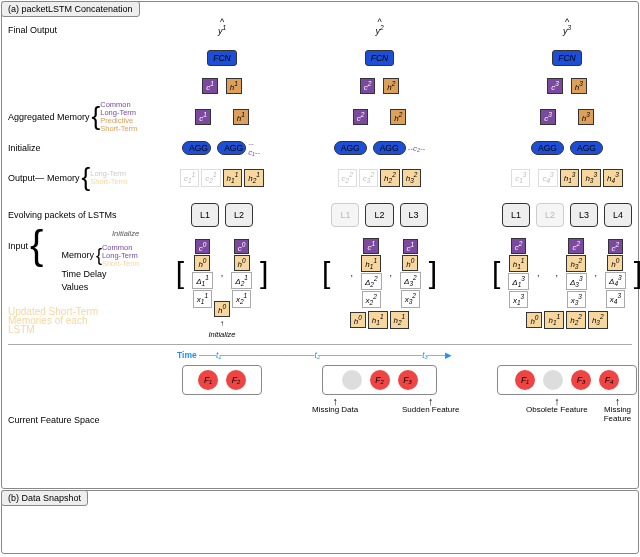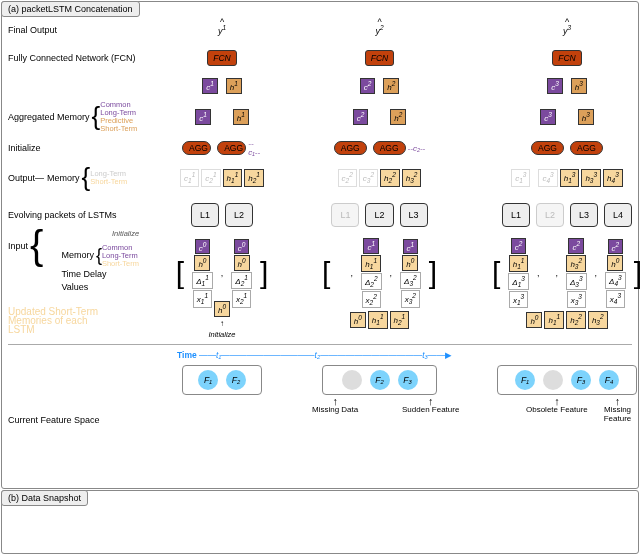--- a/index.html
+++ b/index.html
@@ -12,34 +12,34 @@
   .row-label { width: 150px; font-size: 9px; flex-shrink: 0; }
   .brace { font-size: 26px; line-height: 0; margin-left: 2px; position: relative; top:-1px;}
   .legend { font-size: 7.5px; line-height: 8px; }
   .purple { color: #7b4a9e; }
   .peach-t { color: #dca05a; }
   .peach-f { color: #f7d79e; }
   .light { color: #ccc; }
   .blue { color: #1e90ff; }
   .cols { display: flex; gap: 60px; position: absolute; left: 180px; }
   .col-group { display: flex; gap: 8px; align-items: center; }
-  .node { border: 1px solid #333; border-radius: 3px; padding: 2px 5px; font-size: 8.5px; font-style: italic; text-align: center; background: #c2410c; min-width: 24px;}
+  .node { border: 1px solid #333; border-radius: 3px; padding: 2px 5px; font-size: 8.5px; font-style: italic; text-align: center; background: #1d4ed8; min-width: 24px;}
   .agg { border-radius: 12px; padding: 1px 6px; font-style: normal;}
   .hat { position: relative; font-style: italic; }
   .hat::before { content:"^"; position:absolute; top:-7px; left:2px; font-style: normal;}
   .cell-p { background: #7b4a9e; color: #fff; border:1px solid #333; padding:1px 3px; font-size:8px; font-style:italic;}
   .cell-d { background: #dca05a; color: #000; border:1px solid #333; padding:1px 3px; font-size:8px; font-style:italic;}
   .cell-l { background: #f7d79e; color: #000; border:1px solid #333; padding:1px 3px; font-size:8px; font-style:italic;}
   .cell-w { background: #fff; border:1px solid #aaa; padding:1px 3px; font-size:8px; font-style:italic;}
   .cell-g { background:#fff; border:1px solid #ddd; color:#bbb; padding:1px 3px; font-size:8px; font-style:italic;}
   .lstm { border:1px solid #333; background:#eee; border-radius:4px; padding:6px 8px; font-size:9px; text-align:center; font-style: normal;}
   .lstm-dim { border:1px solid #ccc; background:#f5f5f5; color:#bbb; border-radius:4px; padding:6px 8px; font-size:9px; text-align:center;}
   .vec { font-size: 30px; line-height: 14px;}
   .input-col { display:flex; flex-direction:column; gap:1px; align-items:center;}
-  .feat { background:#7dd3fc; border-radius:50%; width:20px; height:20px; display:flex; align-items:center; justify-content:center; font-size:8.5px; font-style:italic;}
+  .feat { background:#ef4444; border-radius:50%; width:20px; height:20px; display:flex; align-items:center; justify-content:center; font-size:8.5px; font-style:italic;}
   .feat-dim { background:#ddd; color:#999;}
   .annot { font-size: 8px; text-align:center; position:absolute;}
   .annot .arr { font-size:11px; line-height:8px;}
   .tall { height: 62px; }
   .sep { border-top: 1px solid #aaa; margin: 2px 6px; }
   .time-arrow { color:#1e90ff; font-size:8.5px; position:absolute; left:175px; }
   sup { font-size: 6.5px; }
   sub { font-size: 6.5px; }
 </style>
 </head>
@@ -57,21 +57,20 @@
       <div class="col-group" style="width:115px; justify-content:center;">
           <span class="hat">y<sup>2</sup></span>
         </div>
       <div class="col-group" style="width:140px; justify-content:center;">
           <span class="hat">y<sup>3</sup></span>
         </div>
     </div>
   </div>
 
   <div class="row">
-    <div class="row-label">Fully Connected Network (FCN)</div>
     <div class="cols">
       <div class="col-group" style="width:80px; justify-content:center;">
           <div class="node">FCN</div>
         </div>
       <div class="col-group" style="width:115px; justify-content:center;">
           <div class="node">FCN</div>
         </div>
       <div class="col-group" style="width:140px; justify-content:center;">
           <div class="node">FCN</div>
         </div>

